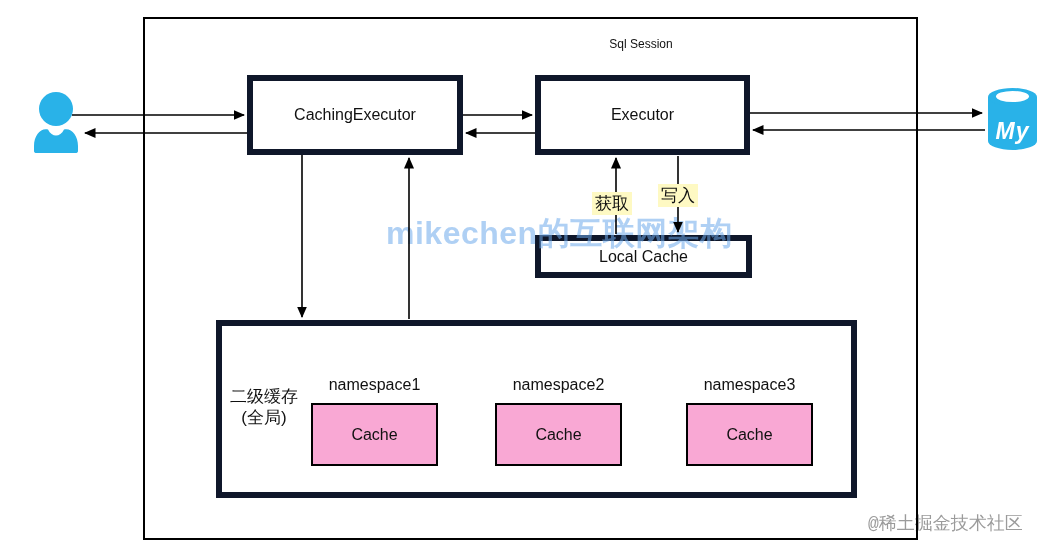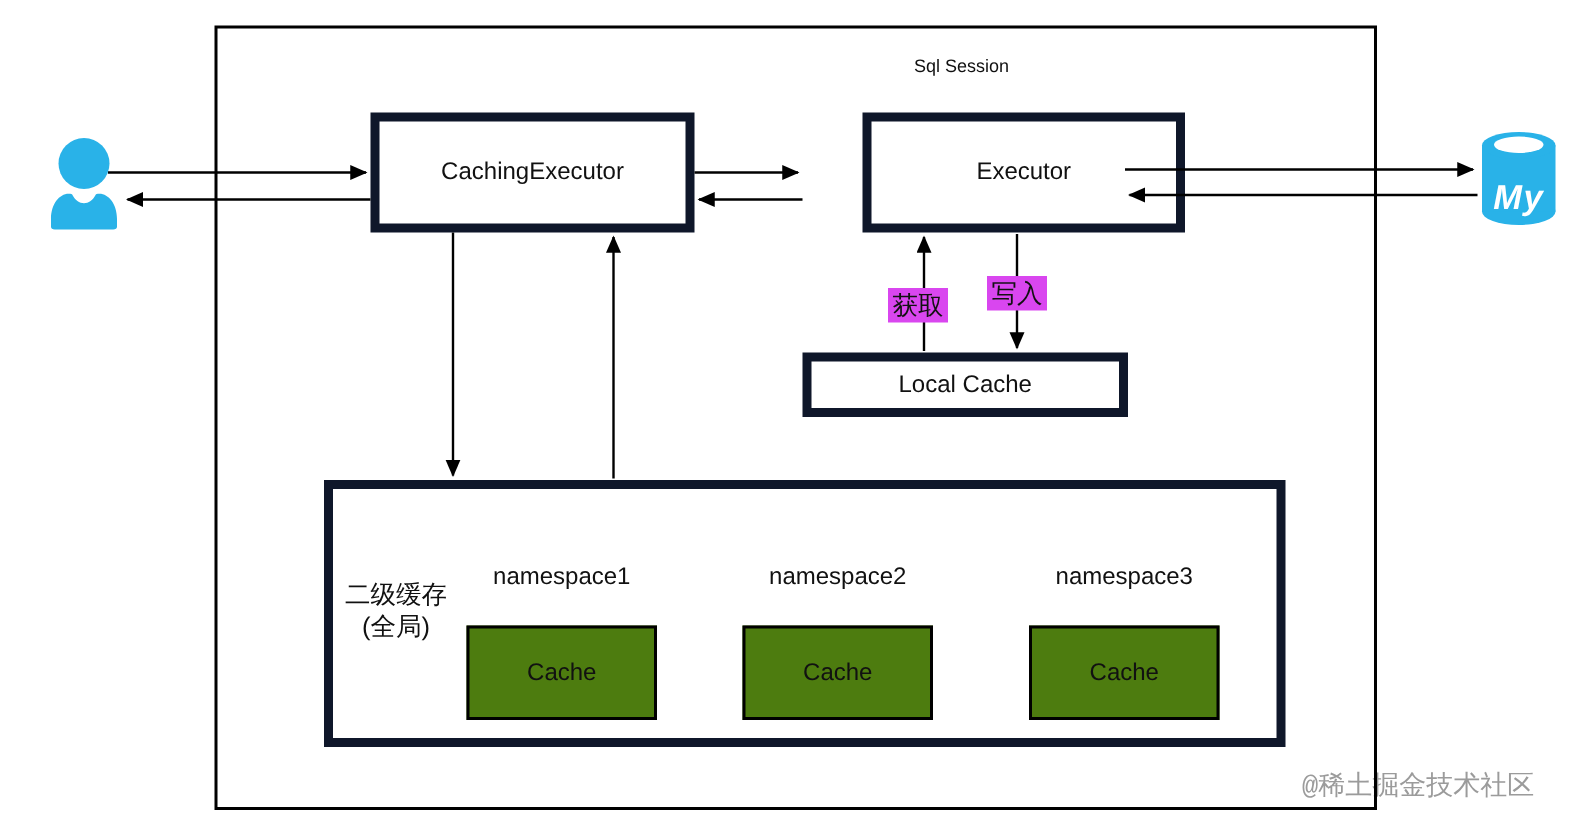--- a/index.html
+++ b/index.html
@@ -24,58 +24,59 @@
   }
   .session-title{
     position:absolute;left:561px;top:37px;width:160px;text-align:center;
     font-size:12px;z-index:3;
   }
   .node{
     position:absolute;border:6px solid #0f172a;background:#fff;box-sizing:border-box;
     display:flex;align-items:center;justify-content:center;font-size:16px;z-index:3;
   }
   .caching-executor{left:247px;top:75px;width:216px;height:80px;}
-  .executor{left:535px;top:75px;width:215px;height:80px;margin-left:40px;}
+  .executor{left:535px;top:75px;width:215px;height:80px;}
   .local-cache{left:535px;top:235px;width:217px;height:43px;text-align:right;}
   .l2-box{left:216px;top:320px;width:641px;height:178px;}
   .l2-label{
     position:absolute;left:220px;top:386px;width:88px;text-align:center;
     font-size:17px;line-height:21px;z-index:4;
   }
   .ns-group{position:absolute;top:376px;width:127px;text-align:center;z-index:4;}
   .ns-1{left:311px;}
   .ns-2{left:495px;}
   .ns-3{left:686px;}
   .ns-label{font-size:16px;display:block;}
   .cache-box{
-    border:2px solid #000;box-sizing:border-box;height:63px;margin-top:23px;
-    display:flex;align-items:center;justify-content:center;font-size:16px;background:#4d7c0f;
+    border:2px solid #000;box-sizing:border-box;height:63px;margin-top:9px;
+    display:flex;align-items:center;justify-content:center;font-size:16px;background:#f9a8d4;
   }
   
   .edge-label{
-    position:absolute;background:#d946ef;font-size:17px;padding:0 3px;z-index:6;
+    position:absolute;background:#fef9c3;font-size:17px;padding:0 3px;z-index:6;
     white-space:nowrap;
   }
   .lbl-get{left:592px;top:192px;}
   .lbl-write{left:658px;top:184px;text-align:center;}
   
   .arrows{position:absolute;left:0;top:0;z-index:5;pointer-events:none;}
   
   .icon-user{position:absolute;left:30px;top:88px;z-index:3;}
   .icon-db{position:absolute;left:987px;top:87px;z-index:3;}
   .db-text{
     position:absolute;left:987px;top:118px;width:51px;text-align:center;z-index:4;
     color:#fff;font-weight:bold;font-size:23px;letter-spacing:1px;font-style:italic;
   }
 </style>
 </head>
 <body>
 
 <div class="stage">
 
+  <div class="wm-center">mikechen的互联网架构</div>
 
   <div class="wm-br">@稀土掘金技术社区</div>
 
   <div class="outer-box"></div>
   <div class="session-title">Sql Session</div>
 
   <div class="node caching-executor">
     <span>CachingExecutor</span>
   </div>
 

